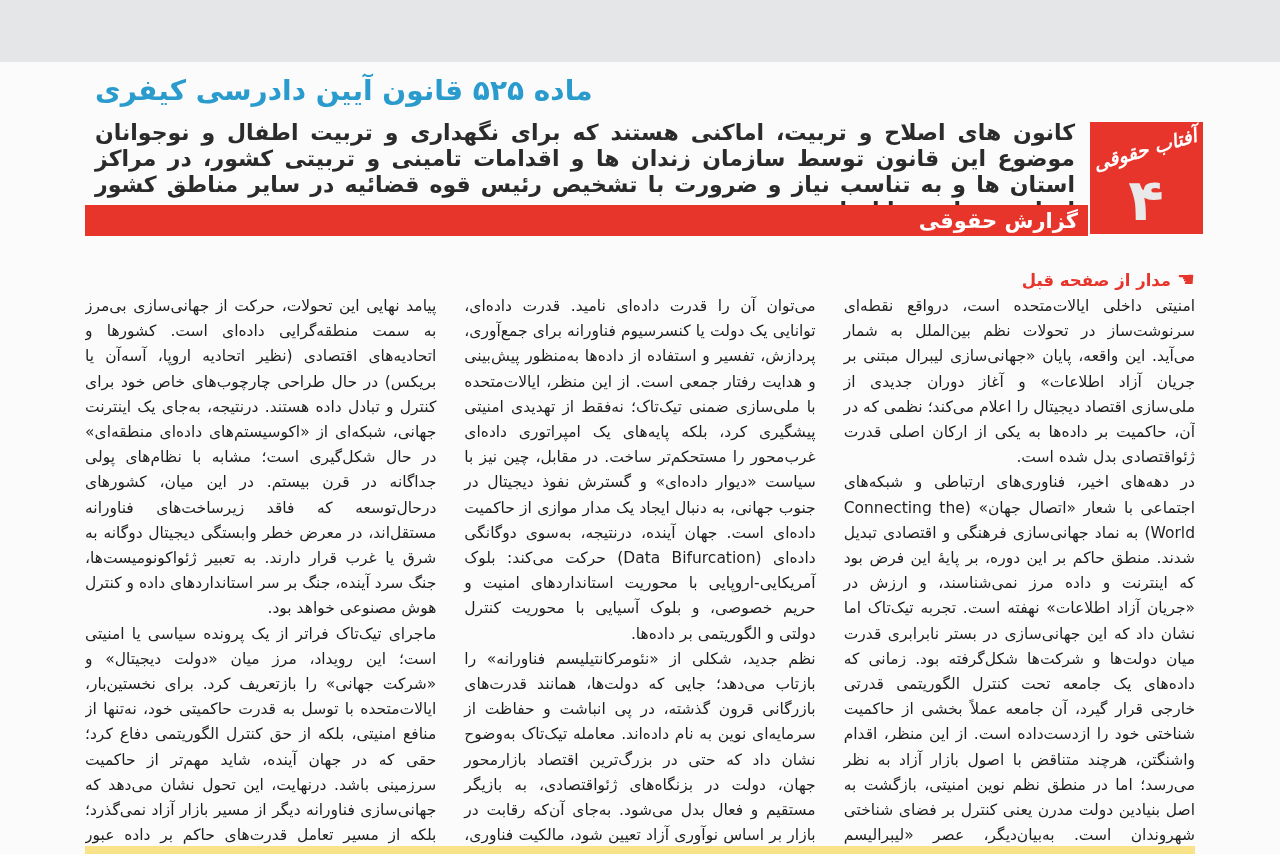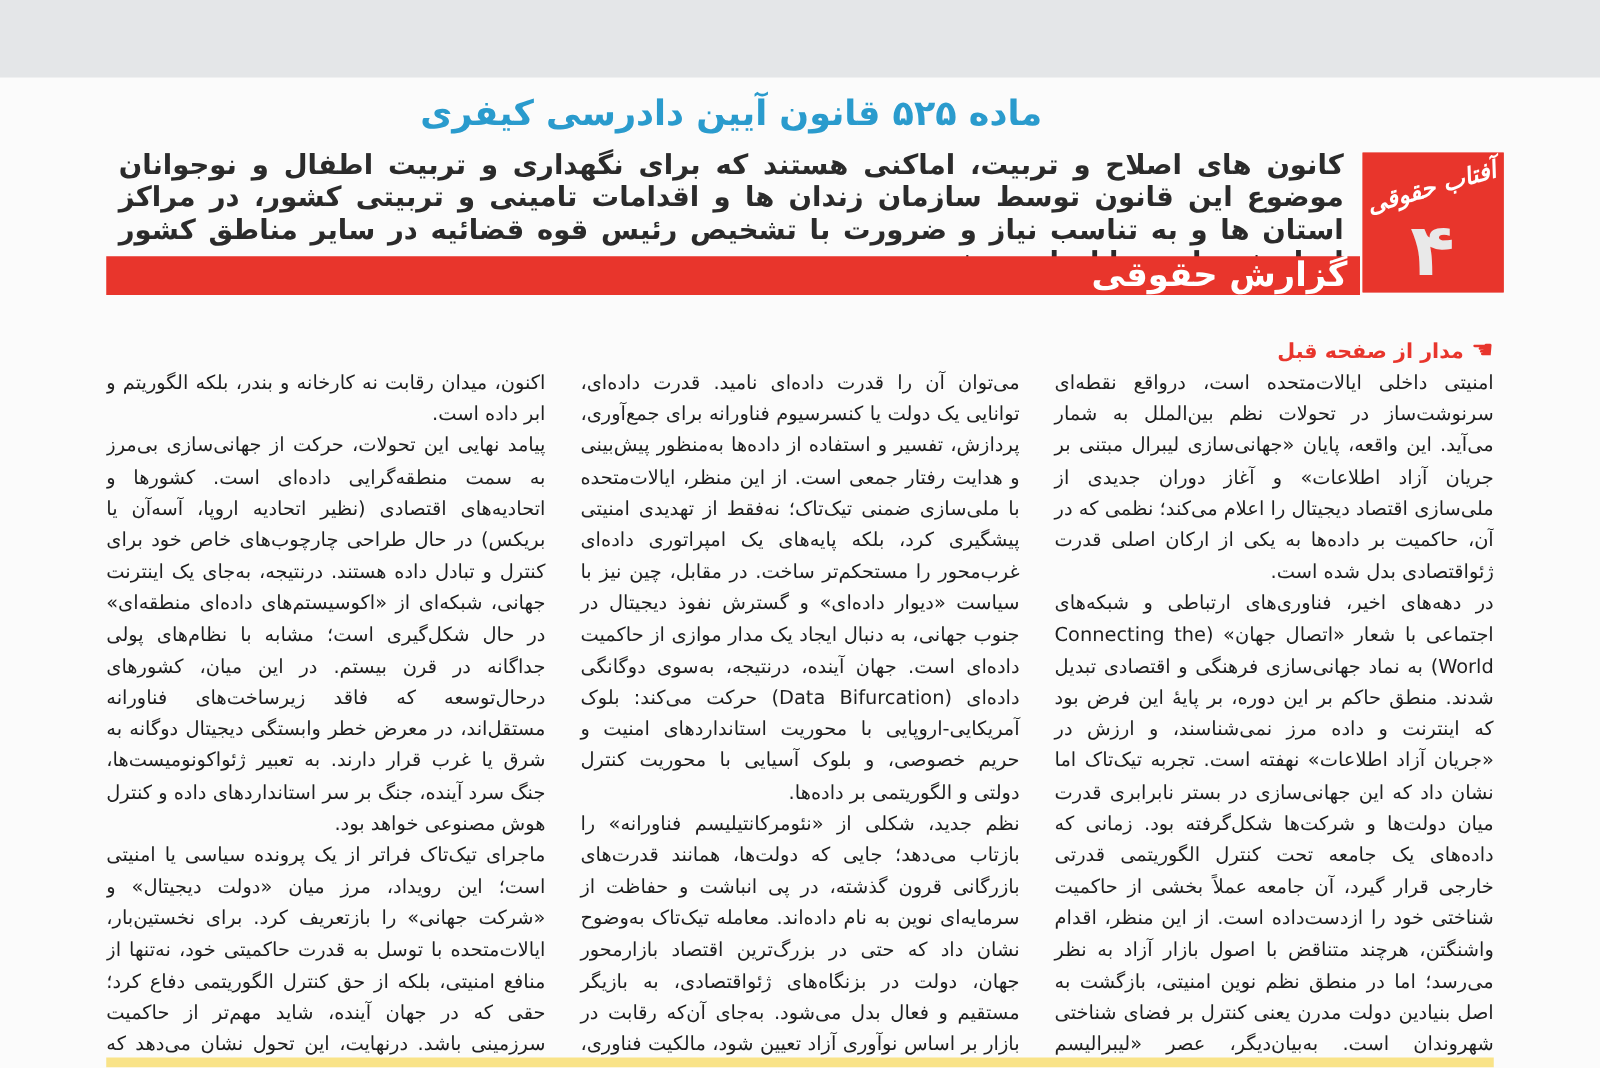--- a/index.html
+++ b/index.html
@@ -10,40 +10,40 @@
     font-family:"DejaVu Sans", sans-serif;
     direction:rtl;
   }
   .top-band {
     position:absolute; top:0; left:0; right:0; height:62px;
     background:#e4e6e8;
   }
   .headline {
     position:absolute; top:74px; right:205px; left:95px;
     color:#2a9bcd; font-size:28px; font-weight:bold;
-    text-align:center; letter-spacing:0;
+    text-align:left; letter-spacing:0;
   }
   .lede {
     position:absolute; top:120px; right:205px; left:95px;
     color:#2b2b2b; font-size:22px; font-weight:bold;
     line-height:26px; text-align:justify;
   }
   .logo {
     position:absolute; top:122px; right:77px; width:113px; height:112px;
     background:#e8352c;
   }
   .logo svg { display:block; width:100%; height:100%; }
   .red-bar {
     position:absolute; top:205px; right:192px; left:85px; height:31px;
     background:#e8352c; color:#ffffff;
     display:flex; align-items:center; justify-content:space-between;
     padding:0 10px;
   }
   .red-bar .date-line { font-size:15px; font-weight:bold; }
-  .red-bar .section-label { font-size:27px; font-weight:bold; }
+  .red-bar .section-label { font-size:21px; font-weight:bold; }
   .columns {
     position:absolute; top:266px; right:85px; left:85px; height:580px;
     display:flex; gap:28px; overflow:hidden;
   }
   .col { flex:1 1 0; }
   .continued-heading {
     height:28px; display:flex; align-items:center; gap:6px;
     color:#e8352c; font-size:16.5px; font-weight:bold;
   }
   .hand-icon { font-size:20px; line-height:1; transform:translateY(-1px); }
@@ -89,20 +89,19 @@
     <p>در دهه‌های اخیر، فناوری‌های ارتباطی و شبکه‌های اجتماعی با شعار «اتصال جهان» (Connecting the World) به نماد جهانی‌سازی فرهنگی و اقتصادی تبدیل شدند. منطق حاکم بر این دوره، بر پایهٔ این فرض بود که اینترنت و داده مرز نمی‌شناسند، و ارزش در «جریان آزاد اطلاعات» نهفته است. تجربه تیک‌تاک اما نشان داد که این جهانی‌سازی در بستر نابرابری قدرت میان دولت‌ها و شرکت‌ها شکل‌گرفته بود. زمانی که داده‌های یک جامعه تحت کنترل الگوریتمی قدرتی خارجی قرار گیرد، آن جامعه عملاً بخشی از حاکمیت شناختی خود را ازدست‌داده است. از این منظر، اقدام واشنگتن، هرچند متناقض با اصول بازار آزاد به نظر می‌رسد؛ اما در منطق نظم نوین امنیتی، بازگشت به اصل بنیادین دولت مدرن یعنی کنترل بر فضای شناختی شهروندان است. به‌بیان‌دیگر، عصر «لیبرالیسم دیجیتال» جای خود را به عصر «حاکمیت سایبری دولت‌ها» می‌دهد؛ عصری که در آن، استقلال فناورانه معادل استقلال سیاسی تلقی می‌شود.</p>
 
   </div>
 
   <div class="col pad-top">
     <p>می‌توان آن را قدرت داده‌ای نامید. قدرت داده‌ای، توانایی یک دولت یا کنسرسیوم فناورانه برای جمع‌آوری، پردازش، تفسیر و استفاده از داده‌ها به‌منظور پیش‌بینی و هدایت رفتار جمعی است. از این منظر، ایالات‌متحده با ملی‌سازی ضمنی تیک‌تاک؛ نه‌فقط از تهدیدی امنیتی پیشگیری کرد، بلکه پایه‌های یک امپراتوری داده‌ای غرب‌محور را مستحکم‌تر ساخت. در مقابل، چین نیز با سیاست «دیوار داده‌ای» و گسترش نفوذ دیجیتال در جنوب جهانی، به دنبال ایجاد یک مدار موازی از حاکمیت داده‌ای است. جهان آینده، درنتیجه، به‌سوی دوگانگی داده‌ای (Data Bifurcation) حرکت می‌کند: بلوک آمریکایی-اروپایی با محوریت استانداردهای امنیت و حریم خصوصی، و بلوک آسیایی با محوریت کنترل دولتی و الگوریتمی بر داده‌ها.</p>
     <p>نظم جدید، شکلی از «نئومرکانتیلیسم فناورانه» را بازتاب می‌دهد؛ جایی که دولت‌ها، همانند قدرت‌های بازرگانی قرون گذشته، در پی انباشت و حفاظت از سرمایه‌ای نوین به نام داده‌اند. معامله تیک‌تاک به‌وضوح نشان داد که حتی در بزرگ‌ترین اقتصاد بازارمحور جهان، دولت در بزنگاه‌های ژئواقتصادی، به بازیگر مستقیم و فعال بدل می‌شود. به‌جای آن‌که رقابت در بازار بر اساس نوآوری آزاد تعیین شود، مالکیت فناوری، منشأ سرمایه و منبع داده به متغیرهای سیاسی-امنیتی وابسته می‌گردد. این روند، مرز میان سیاست اقتصادی داخلی و روابط بین‌الملل را از میان برداشته و اقتصاد دیجیتال را به عرصه‌ای از رقابت ژئواستراتژیک تبدیل کرده است. چنین دگرگونی‌ای یادآور گذار از اقتصاد بازار آزاد قرن نوزدهم به اقتصادهای ملی‌شده دوران میان‌دوجنگ است؛ با این تفاوت که</p>
   </div>
 
   <div class="col pad-top">
-    <p>اکنون، میدان رقابت نه کارخانه و بندر، بلکه الگوریتم و ابر داده است.</p>
     <p>پیامد نهایی این تحولات، حرکت از جهانی‌سازی بی‌مرز به سمت منطقه‌گرایی داده‌ای است. کشورها و اتحادیه‌های اقتصادی (نظیر اتحادیه اروپا، آسه‌آن یا بریکس) در حال طراحی چارچوب‌های خاص خود برای کنترل و تبادل داده هستند. درنتیجه، به‌جای یک اینترنت جهانی، شبکه‌ای از «اکوسیستم‌های داده‌ای منطقه‌ای» در حال شکل‌گیری است؛ مشابه با نظام‌های پولی جداگانه در قرن بیستم. در این میان، کشورهای درحال‌توسعه که فاقد زیرساخت‌های فناورانه مستقل‌اند، در معرض خطر وابستگی دیجیتال دوگانه به شرق یا غرب قرار دارند. به تعبیر ژئواکونومیست‌ها، جنگ سرد آینده، جنگ بر سر استانداردهای داده و کنترل هوش مصنوعی خواهد بود.</p>
     <p>ماجرای تیک‌تاک فراتر از یک پرونده سیاسی یا امنیتی است؛ این رویداد، مرز میان «دولت دیجیتال» و «شرکت جهانی» را بازتعریف کرد. برای نخستین‌بار، ایالات‌متحده با توسل به قدرت حاکمیتی خود، نه‌تنها از منافع امنیتی، بلکه از حق کنترل الگوریتمی دفاع کرد؛ حقی که در جهان آینده، شاید مهم‌تر از حاکمیت سرزمینی باشد. درنهایت، این تحول نشان می‌دهد که جهانی‌سازی فناورانه دیگر از مسیر بازار آزاد نمی‌گذرد؛ بلکه از مسیر تعامل قدرت‌های حاکم بر داده عبور می‌کند. معامله تیک‌تاک، درواقع، بیانیهٔ تأسیس نظم نوین اقتصاد داده بود؛ نظمی که در آن، رقابت میان دولت‌ها بر سر معادن دیجیتال آینده، یعنی داده و هوش مصنوعی، آغازشده است.</p>
   </div>
 
 </div>
 
 <div class="bottom-strip"></div>
 
 </body></html>

